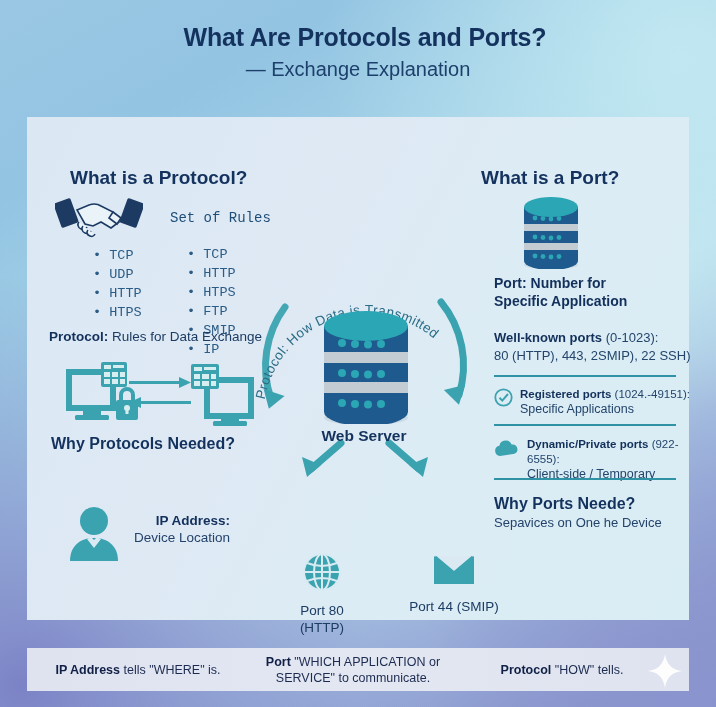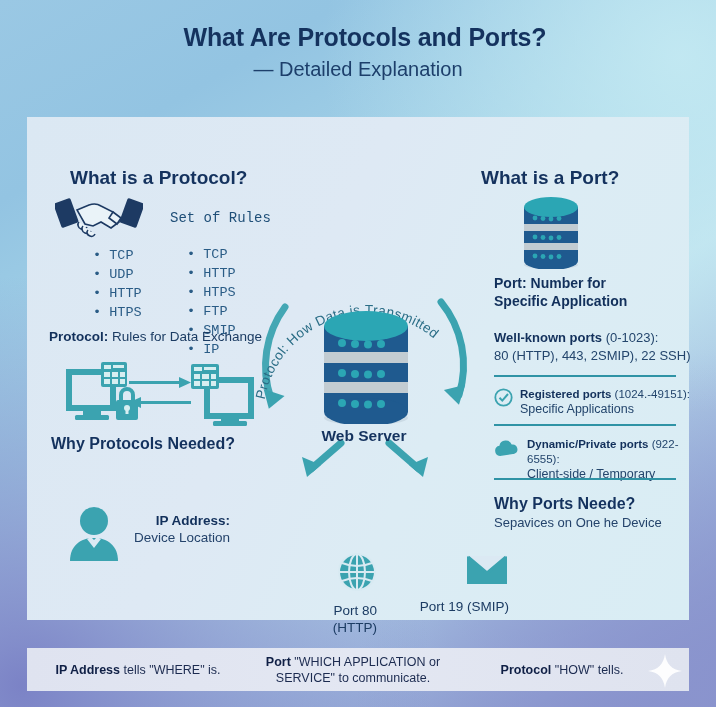--- a/index.html
+++ b/index.html
@@ -153,21 +153,21 @@
     position: absolute;
     left: 0; right: 0;
     top: 180px;
     text-align: center;
     font-size: 15.5px;
     font-weight: bold;
     color: #14325e;
   }
 
   
-  .port-node { position: absolute; text-align: right; width: 110px; }
+  .port-node { position: absolute; text-align: center; width: 110px; }
   #port-node-80 { left: 240px; top: 435px; }
   #port-node-25 { left: 372px; top: 435px; }
   .port-label {
     font-size: 13.5px; color: #1c3c63; line-height: 17px; margin-top: 6px;
   }
 
   
   .db-small { position: absolute; left: 492px; top: 78px; }
   #port-definition {
     position: absolute; left: 467px; top: 157px;
@@ -238,21 +238,21 @@
     top: 5px;
   }
 </style>
 </head>
 <body>
 
 <div class="bg-wash"></div>
 
 <div class="header">
   <h1 class="title">What Are Protocols and Ports?</h1>
-  <div class="subtitle">— Detailed Explanation</div>
+  <div class="subtitle">— Exchange Explanation</div>
 </div>
 
 <div class="card">
 
   <div class="col-head" id="head-protocol">What is a Protocol?</div>
 
   <div class="handshake">
     <svg width="88" height="48" viewBox="0 0 88 48">
       <g fill="#1d3a63">
         <rect x="2" y="6" width="18" height="26" rx="2" transform="rotate(-20 11 19)"></rect>
@@ -438,21 +438,21 @@
     </div>
   </div>
 
   <div class="port-node" id="port-node-25">
     <svg width="44" height="36" viewBox="0 0 44 36">
       <path d="M2 4 h40 v28 h-40 z" fill="#3ba3b0"></path>
       <path d="M2 4 L22 22 L42 4 Z" fill="#dbe9f3"></path>
       <path d="M3 5 L22 21 L41 5" fill="none" stroke="#3ba3b0" stroke-width="3"></path>
     </svg>
     <div class="port-label">
-      <div>Port 19 (SMIP)</div>
+      <div>Port 44 (SMIP)</div>
     </div>
   </div>
 
   <div class="col-head" id="head-port">What is a Port?</div>
 
   <div class="db-small">
     <svg width="64" height="74" viewBox="0 0 64 74">
       <ellipse cx="32" cy="70" rx="27" ry="4" fill="#b9c9d6" opacity="0.5"></ellipse>
       <rect x="5" y="12" width="54" height="54" fill="#1f5a8f"></rect>
       <ellipse cx="32" cy="12" rx="27" ry="10" fill="#2ba6b4"></ellipse>

